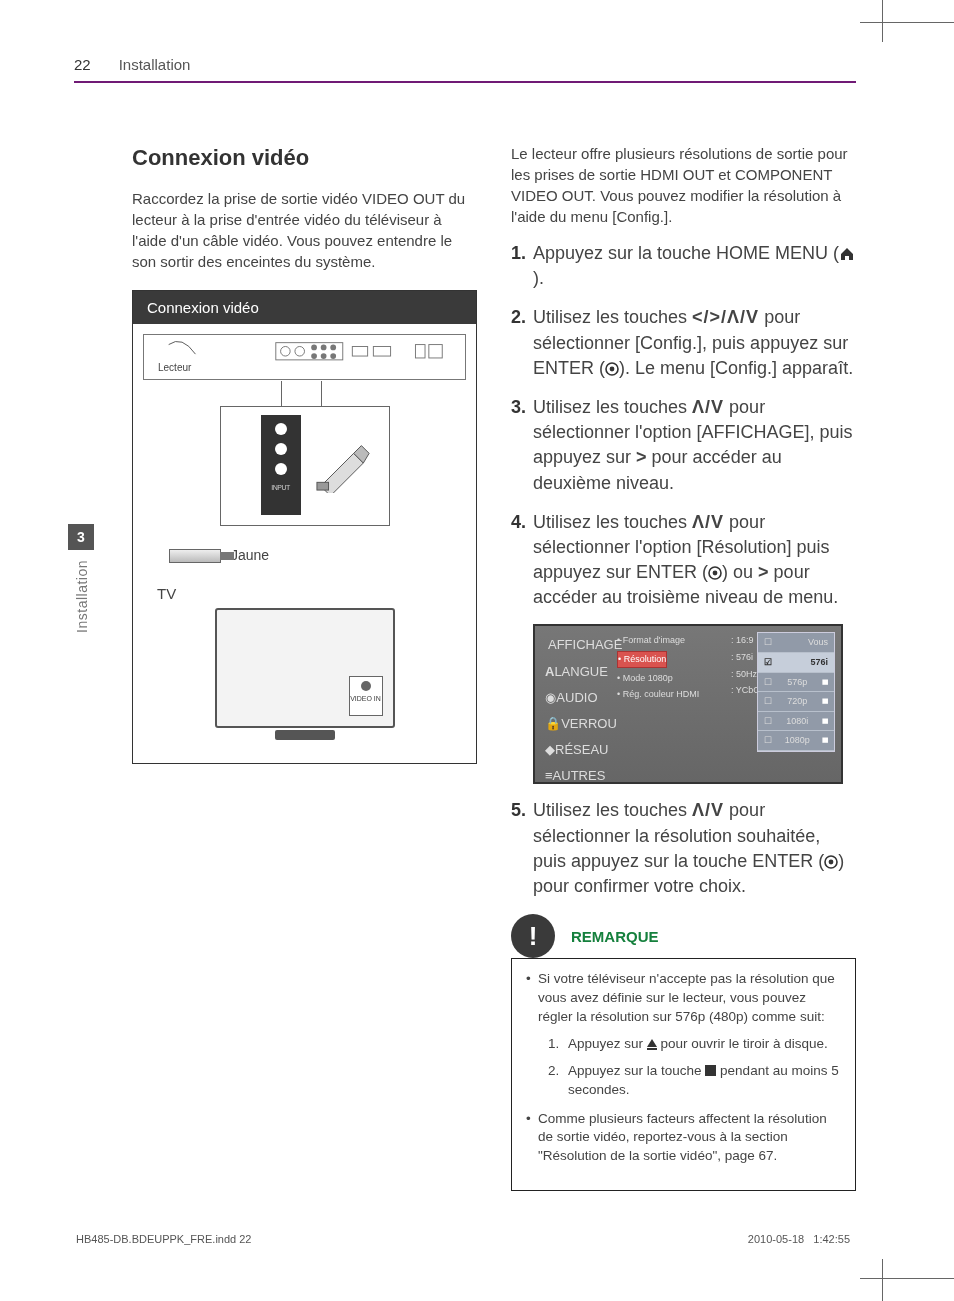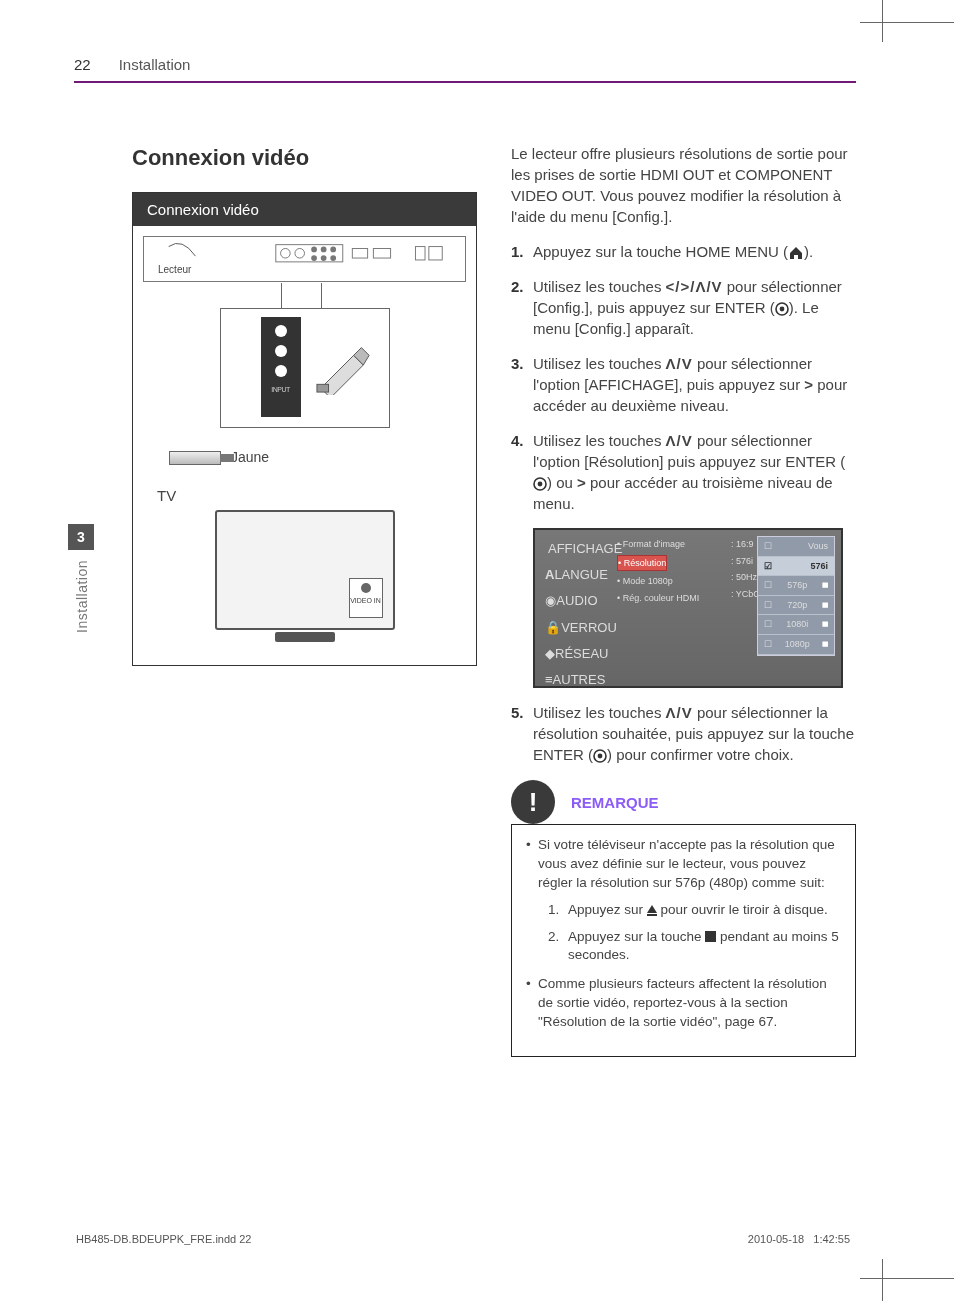--- a/index.html
+++ b/index.html
@@ -48,42 +48,42 @@
   .cable-row { display:flex; align-items:center; gap:10px; margin:20px 0 0 26px; font-size:14px; color:#444; }
   .plug { width:52px; height:14px; background:linear-gradient(#eee,#bbb); border:1px solid #666; position:relative; }
   .plug::before { content:""; position:absolute; right:-14px; top:2px; width:14px; height:8px; background:#777; }
   .tv-area { margin-top:18px; position:relative; height:170px; }
   .tv-label { font-size:15px; color:#444; margin-left:14px; }
   .tv { width:180px; height:120px; border:2px solid #555; border-radius:3px; margin:4px auto 0; position:relative; background:#f3f3f3; }
   .tv::after { content:""; position:absolute; bottom:-14px; left:50%; transform:translateX(-50%); width:60px; height:10px; background:#555; border-radius:2px; }
   .tv .vin { position:absolute; right:10px; bottom:10px; width:34px; height:40px; border:1px solid #666; background:#fff; font-size:7px; text-align:center; padding-top:4px; }
   .tv .vin::before{ content:""; display:block; width:10px; height:10px; background:#666; border-radius:50%; margin:0 auto 3px; }
   ol.steps { list-style:none; counter-reset: s; }
-  ol.steps > li { counter-increment: s; position:relative; padding-left:22px; margin-bottom:14px; font-size:15px; color:#444;margin-top:7px; }
+  ol.steps > li { counter-increment: s; position:relative; padding-left:22px; margin-bottom:14px; font-size:18px; color:#444;margin-top:7px; }
   ol.steps > li::before { content: counter(s) "."; position:absolute; left:0; font-weight:700; color:#333; }
   .glyph { display:inline-block; vertical-align:middle; }
   .glyph.home { width:16px; height:14px; }
   .glyph.enter { width:14px; height:14px; }
   .arrows { font-family: Arial, sans-serif; font-weight:700; letter-spacing:1px; }
   .osd { margin:10px 0 14px 22px; width:310px; height:160px; background:linear-gradient(#777,#666); border:2px solid #333; position:relative; font-size:9px; color:#ddd; overflow:hidden; }
   .osd .left { position:absolute; left:6px; top:6px; width:70px; }
   .osd .left div { padding:4px 4px; text-transform:uppercase; font-size:13px; display:flex; align-items:flex-start; }
   .osd .mid { position:absolute; left:82px; top:6px; width:110px; font-size:9px; }
   .osd .mid div { padding:2px 0; }
   .osd .mid .hl { background:#d9534f; color:#fff; display:inline-block; padding:1px 0; border:1px solid #a33; }
   .osd .vals { position:absolute; left:196px; top:6px; width:34px; font-size:9px; }
   .osd .vals div{ padding:2px 0; }
   .osd .drop { position:absolute; right:6px; top:6px; width:78px; background:#919aa8; border:1px solid #ccd; }
   .osd .drop div { padding:3px 6px; font-size:9px; border-bottom:1px solid #b8c0cc; display:flex; justify-content:space-between; }
   .osd .drop .sel { background:#c6ceda; color:#333; font-weight:600; }
   .note-box { margin-top:28px; border:1px solid #222; position:relative; padding:42px 14px 14px 14px; font-size:13.5px; color:#444; }
   .note-head { position:absolute; top:-1px; left:-1px; right:-1px; height:32px; background:#fff; border-bottom:1px solid #222; }
   .note-badge { position:absolute; top:-14px; left:-1px; display:flex; align-items:center; }
   .note-badge .ic { width:44px; height:44px; border-radius:50%; background:#3a3a3a; color:#fff; font-size:26px; font-weight:700; display:flex; align-items:center; justify-content:center; }
-  .note-badge .tx { background:#fff; color:#8b5cf6; font-weight:700; font-size:15px; padding:4px 10px; margin-left:6px; }
+  .note-badge .tx { background:#fff; color:#15803d; font-weight:700; font-size:15px; padding:4px 10px; margin-left:6px; }
   .note-box ul { list-style:none; }
   .note-box > ul > li { position:relative; padding-left:12px; margin-bottom:10px; }
   .note-box > ul > li::before { content:"•"; position:absolute; left:0; }
   .note-box ol.inner { list-style:none; counter-reset: i; margin:8px 0 0 10px; }
   .note-box ol.inner li { counter-increment:i; position:relative; padding-left:20px; margin-bottom:8px; }
   .note-box ol.inner li::before { content: counter(i) "."; position:absolute; left:0; }
   .eject { display:inline-block; width:0; height:0; border-left:5px solid transparent; border-right:5px solid transparent; border-bottom:8px solid #333; position:relative; top:-1px; }
   .eject::after{ content:""; position:absolute; left:-5px; top:9px; width:10px; height:2px; background:#333; }
   .stopsq { display:inline-block; width:11px; height:11px; background:#333; vertical-align:middle; position:relative; top:-1px; }
   .footer { position:absolute; left:76px; right:30px; bottom:14px; display:flex; justify-content:space-between; font-size:11px; color:#555; }
@@ -109,20 +109,21 @@
 
   <div class="sidetab">
     <div class="num">3</div>
     <div class="lbl">Installation</div>
   </div>
 
   <div class="cols">
 
     <div class="col">
       <h2 class="section">Connexion vidéo</h2>
+      <p class="body">Raccordez la prise de sortie vidéo VIDEO OUT du lecteur à la prise d'entrée vidéo du téléviseur à l'aide d'un câble vidéo. Vous pouvez entendre le son sortir des enceintes du système.</p>
 
       <div class="figure-box">
         <div class="figure-title">Connexion vidéo</div>
         <div class="figure-body">
           <div class="player-box">
             <svg viewBox="0 0 320 46" width="100%" height="100%">
               <rect x="1" y="1" width="318" height="44" fill="#fff" stroke="none"></rect>
               <path d="M18 10 q14 -10 28 10" fill="none" stroke="#555"></path>
               <rect x="130" y="8" width="70" height="18" fill="none" stroke="#777"></rect>
               <circle cx="140" cy="17" r="5" fill="none" stroke="#777"></circle>

